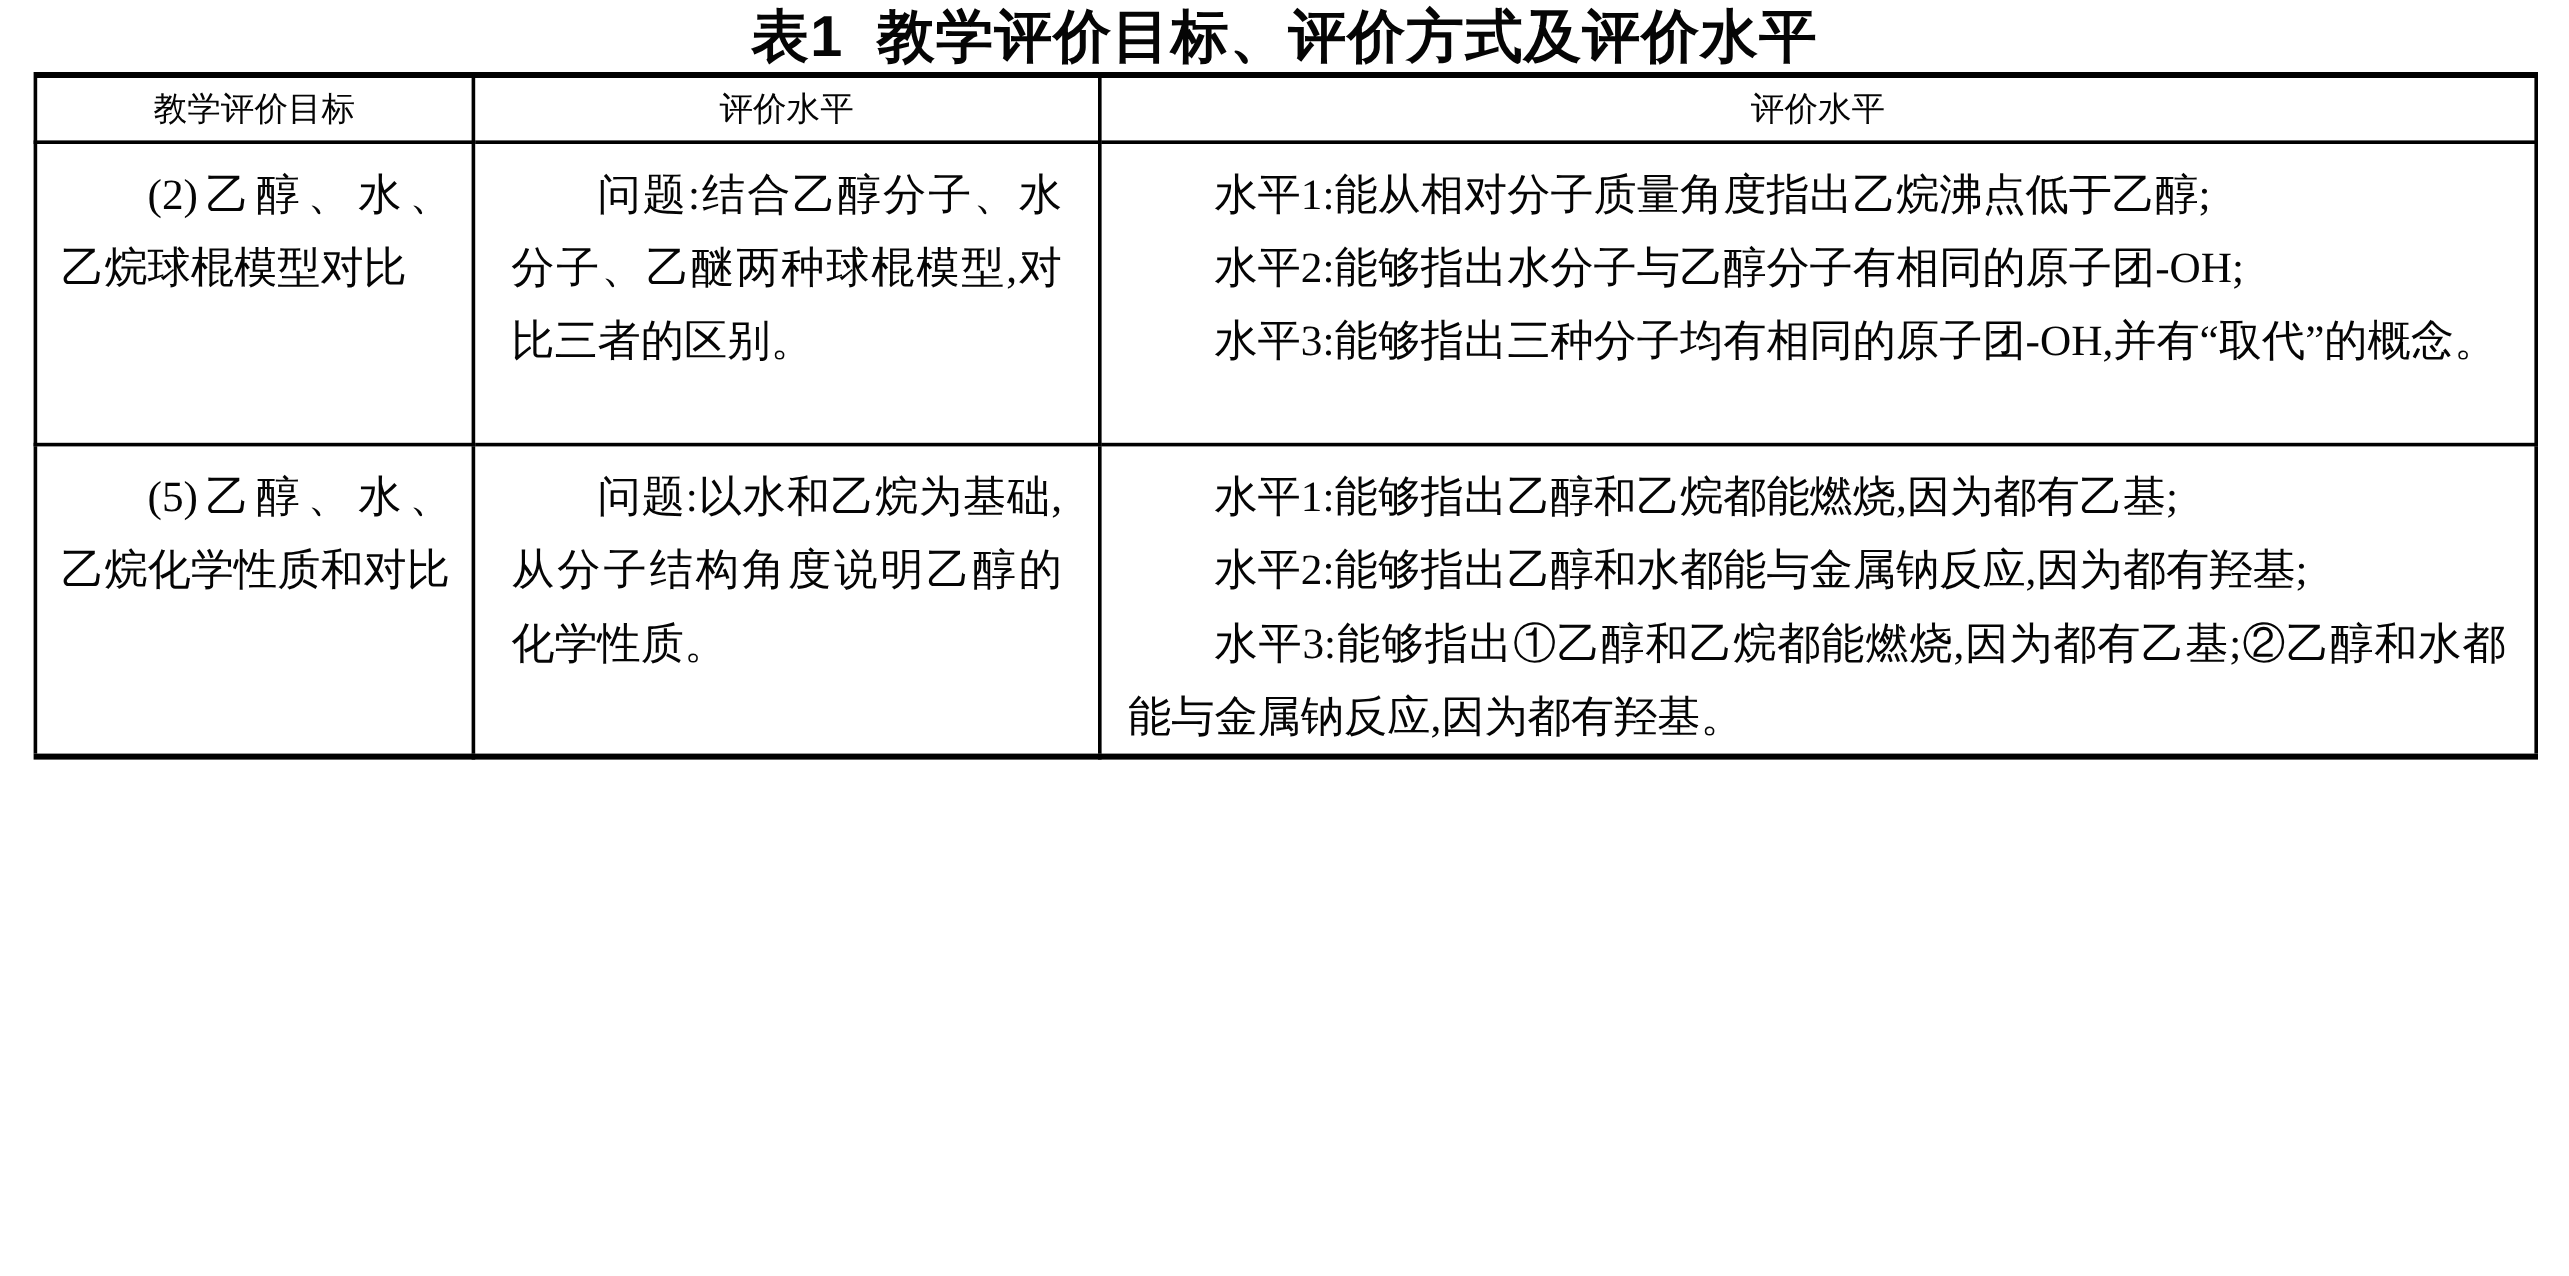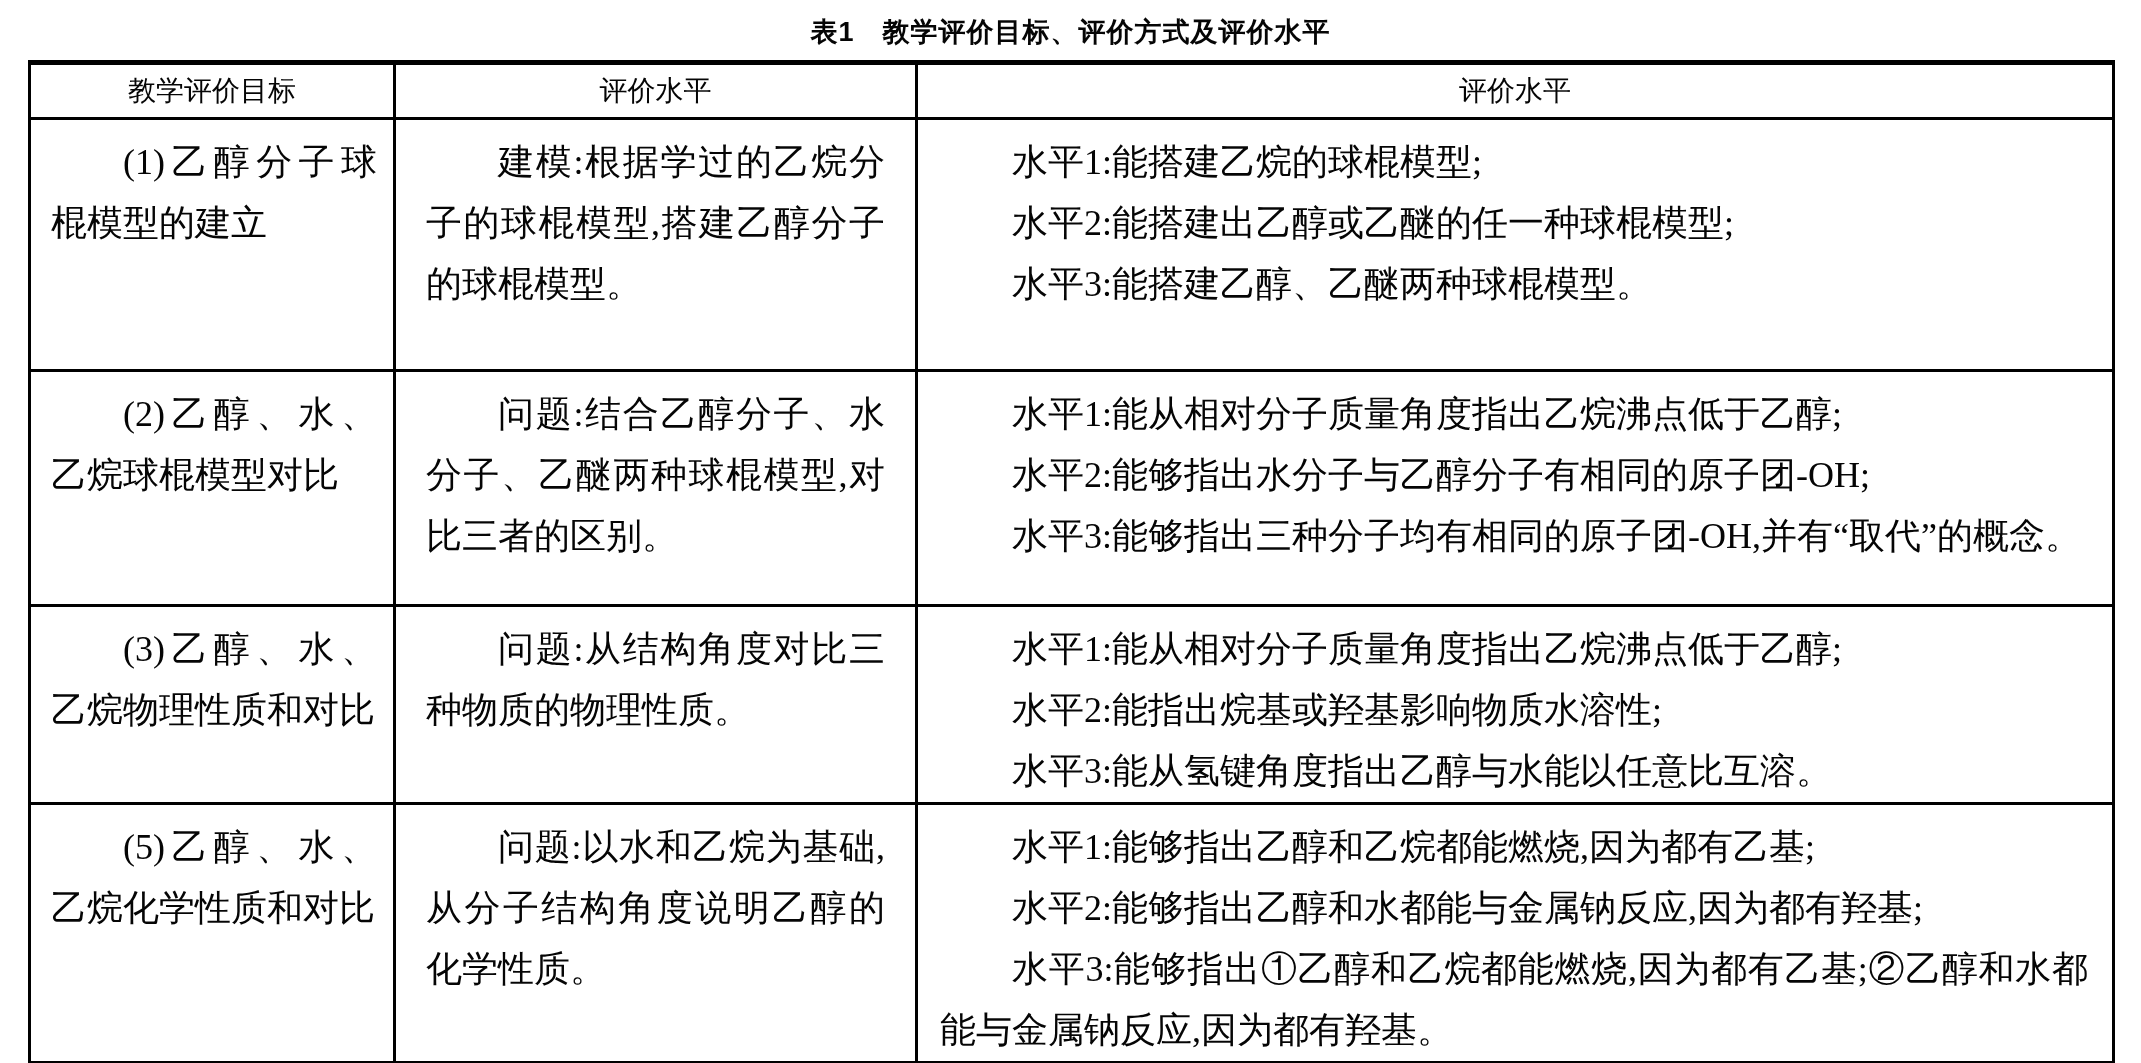--- a/index.html
+++ b/index.html
@@ -12,21 +12,21 @@
     font-family: "Liberation Serif", "DejaVu Serif", serif;
     color: #050505;
   }
   .page-title {
     margin-top: 7px;
     height: 50px;
     line-height: 50px;
     text-align: center;
     font-family: "Liberation Sans", "DejaVu Sans", sans-serif;
     font-weight: bold;
-    font-size: 27px;
+    font-size: 48px;
     letter-spacing: 1px;
   }
   .page-title .t-label { margin-right: 28px; }
 
   table.eval-table {
     position: absolute;
     left: 28px;
     top: 60px;
     width: 2084px;
     table-layout: fixed;
@@ -87,55 +87,29 @@
   <thead>
     <tr>
       <th>教学评价目标</th>
       <th>评价水平</th>
       <th>评价水平</th>
     </tr>
   </thead>
   <tbody>
       <tr>
         <td class="goal-cell">
-          <p>(1)乙醇分子球棍模型的建立</p>
-        </td>
-        <td class="method-cell">
-          <p>建模:根据学过的乙烷分子的球棍模型,搭建乙醇分子的球棍模型。</p>
-        </td>
-        <td class="levels-cell">
-          <p>水平1:能搭建乙烷的球棍模型;</p>
-          <p>水平2:能搭建出乙醇或乙醚的任一种球棍模型;</p>
-          <p>水平3:能搭建乙醇、乙醚两种球棍模型。</p>
-        </td>
-      </tr>
-      <tr>
-        <td class="goal-cell">
           <p>(2)乙醇、水、乙烷球棍模型对比</p>
         </td>
         <td class="method-cell">
           <p>问题:结合乙醇分子、水分子、乙醚两种球棍模型,对比三者的区别。</p>
         </td>
         <td class="levels-cell">
           <p>水平1:能从相对分子质量角度指出乙烷沸点低于乙醇;</p>
           <p>水平2:能够指出水分子与乙醇分子有相同的原子团-OH;</p>
           <p>水平3:能够指出三种分子均有相同的原子团-OH,并有“取代”的概念。</p>
-        </td>
-      </tr>
-      <tr>
-        <td class="goal-cell">
-          <p>(3)乙醇、水、乙烷物理性质和对比</p>
-        </td>
-        <td class="method-cell">
-          <p>问题:从结构角度对比三种物质的物理性质。</p>
-        </td>
-        <td class="levels-cell">
-          <p>水平1:能从相对分子质量角度指出乙烷沸点低于乙醇;</p>
-          <p>水平2:能指出烷基或羟基影响物质水溶性;</p>
-          <p>水平3:能从氢键角度指出乙醇与水能以任意比互溶。</p>
         </td>
       </tr>
       <tr>
         <td class="goal-cell">
           <p>(5)乙醇、水、乙烷化学性质和对比</p>
         </td>
         <td class="method-cell">
           <p>问题:以水和乙烷为基础,从分子结构角度说明乙醇的化学性质。</p>
         </td>
         <td class="levels-cell">

